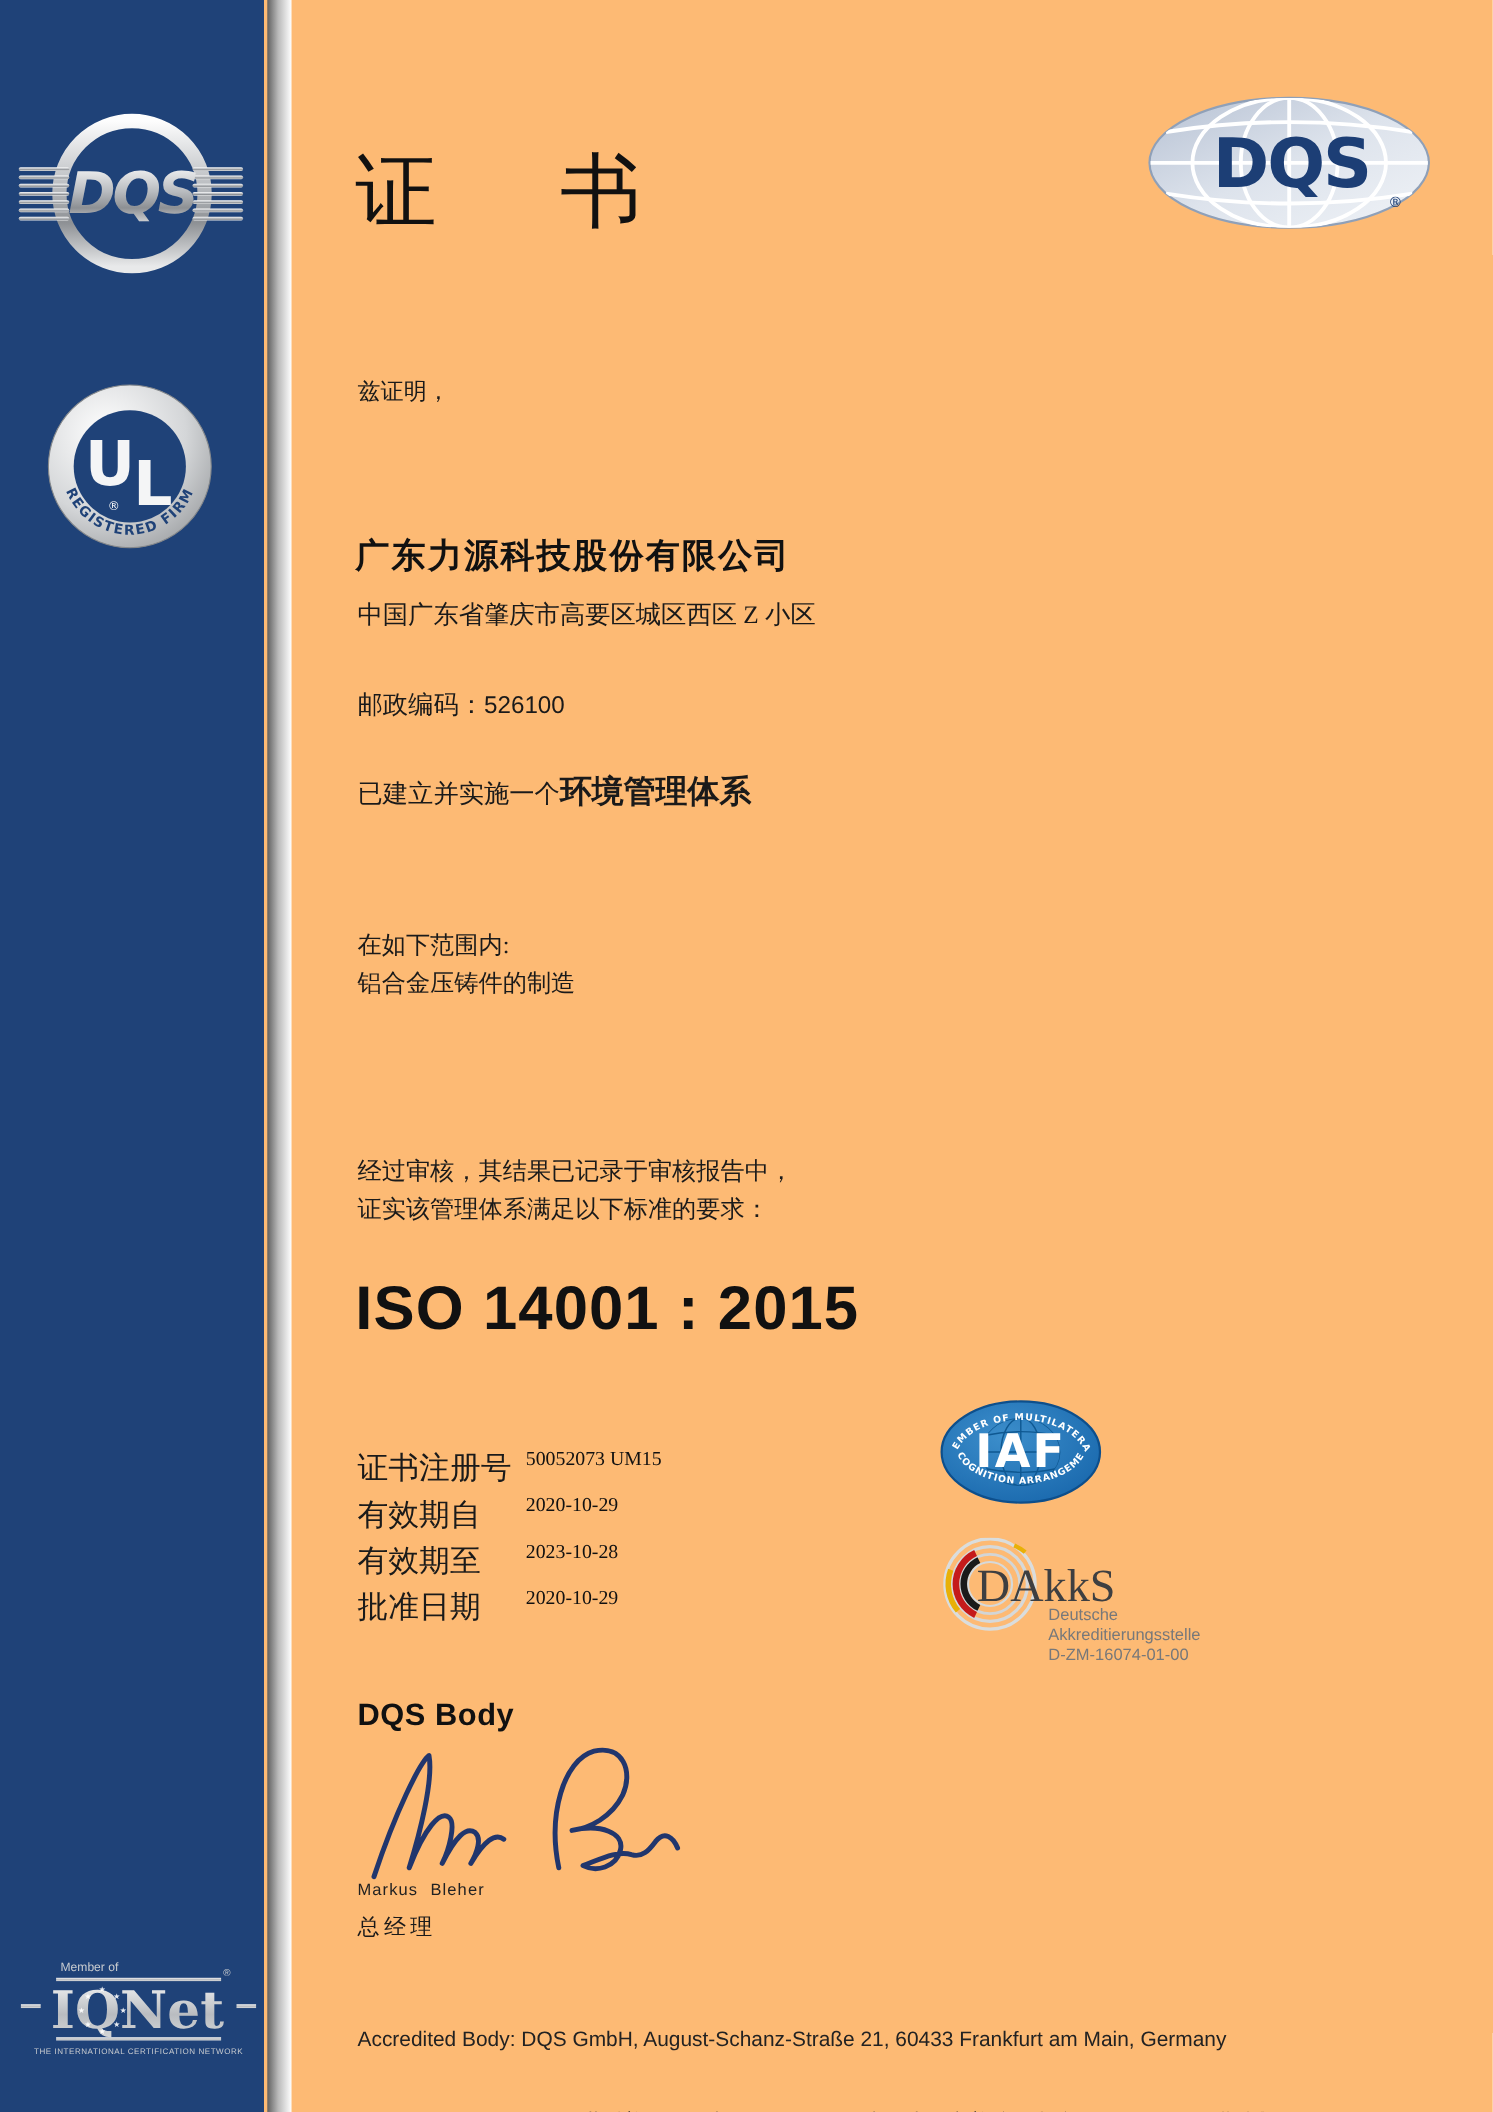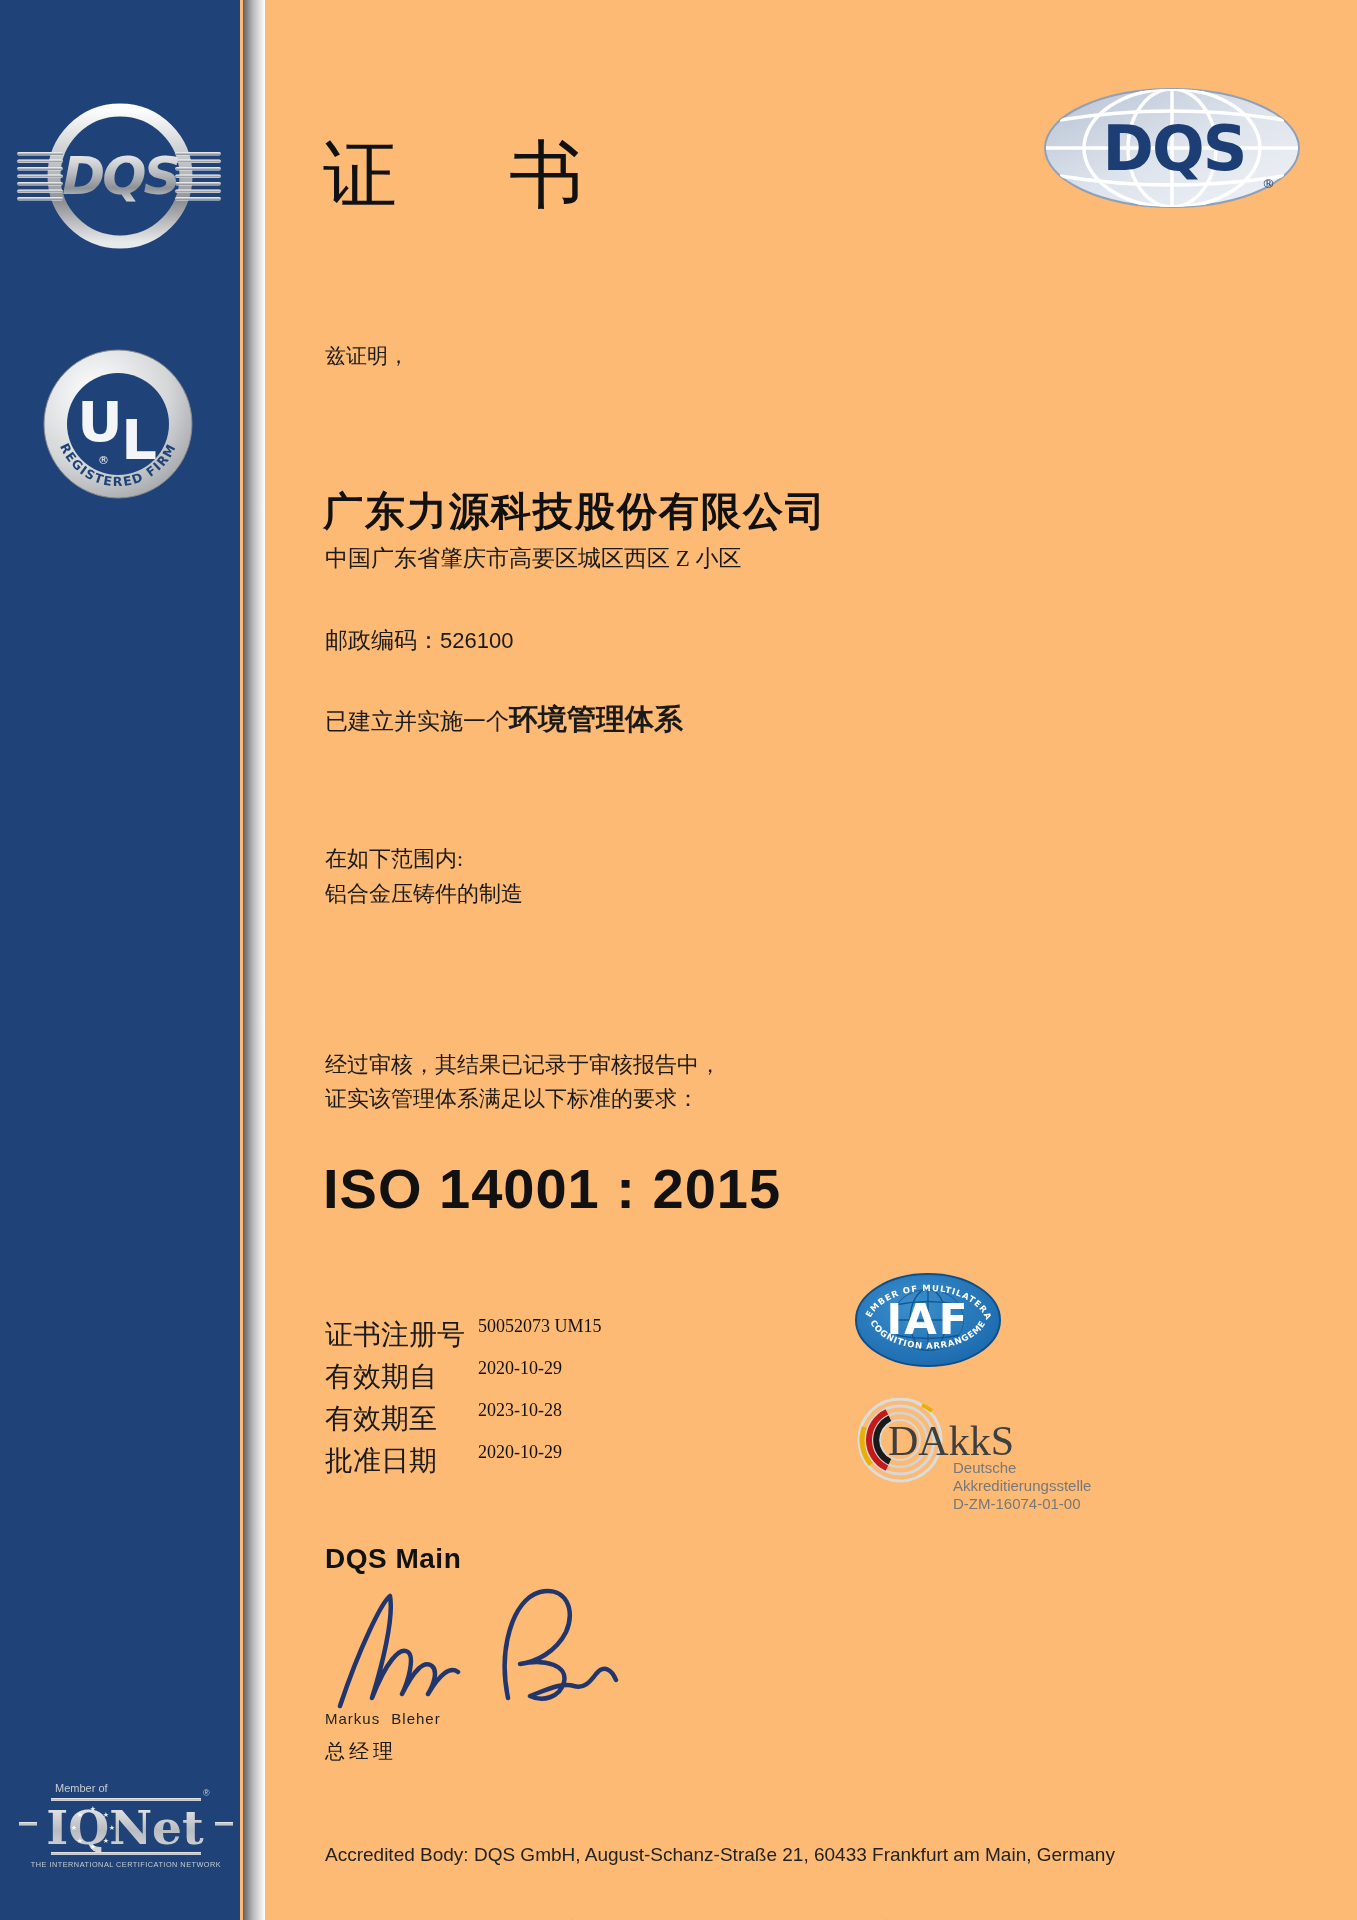--- a/index.html
+++ b/index.html
@@ -10,21 +10,21 @@
   }
   .sidebar { position:absolute; left:0; top:0; width:240px; height:1920px; background:#1f4278; }
   .edge-strip { position:absolute; left:243px; top:0; width:22px; height:1920px;
     background:linear-gradient(to right,#606060,#b9b9b9 45%,#ffffff); }
   .abs { position:absolute; }
   .serif { font-family:"Liberation Serif","DejaVu Serif",serif; }
   .sans  { font-family:"Liberation Sans","DejaVu Sans",sans-serif; }
 
   .doc-title { left:323px; top:138px; font-size:74px; line-height:1; display:flex; gap:112px; color:#111; }
   .salutation { left:325px; top:342px; font-size:21px; }
-  .company { left:323px; top:484px; font-size:40px; font-weight:bold; letter-spacing:2px; color:#111; }
+  .company { left:323px; top:484px; font-size:31px; font-weight:bold; letter-spacing:2px; color:#111; }
   .address { left:325px; top:543px; font-size:23px; }
   .postal  { left:325px; top:581px; font-size:23px;margin-top:44px; }
   .postal .code { font-family:"Liberation Sans","DejaVu Sans",sans-serif; font-size:22px; }
   .ems-line { left:325px; top:700px; font-size:23px; }
   .ems-line .bold-part { font-weight:bold; font-size:29px; }
   .scope { left:325px; top:841px; font-size:22px; line-height:35px; }
   .audit { left:325px; top:1050px; font-size:22px; line-height:34px;font-family:Liberation Mono, monospace; }
   .standard { left:323px; top:1156px; font-size:56px; font-weight:bold; letter-spacing:1px; color:#111; }
   .details { left:325px; top:1316px; }
   .detail-row { display:flex; height:42px; align-items:flex-start; }
@@ -234,21 +234,21 @@
       <path d="M 72 7 A 41 41 0 0 1 82 13" stroke="#e8b007" stroke-width="4"></path>
     </g>
     <text x="38" y="57" font-family="'Liberation Serif',serif" font-size="42" fill="#3e3f41">DAkkS</text>
     <g font-family="'Liberation Sans',sans-serif" font-size="15" fill="#77787a">
       <text x="103" y="75">Deutsche</text>
       <text x="103" y="93">Akkreditierungsstelle</text>
       <text x="103" y="111">D-ZM-16074-01-00</text>
     </g>
   </svg>
 
-  <div class="abs issuer sans">DQS Main</div>
+  <div class="abs issuer sans">DQS Body</div>
 
   <svg class="abs" style="left:322px; top:1582px;" width="330" height="140" viewBox="0 0 330 140">
     <path d="M 18 124 C 38 64 60 20 68 14 C 72 36 60 84 50 116 C 64 80 78 64 86 70 C 93 75 86 100 80 112
              C 92 88 102 78 110 84 C 116 89 112 102 106 112 C 118 92 128 84 136 90
              M 186 116 C 176 68 190 18 218 10 C 244 4 254 28 244 50 C 234 70 214 80 198 82
              C 224 76 246 84 242 100 C 238 116 220 120 208 114 C 224 108 240 100 252 104
              C 262 107 268 100 274 92 C 282 82 290 88 294 98" fill="none" stroke="#21366d" stroke-width="4.5" stroke-linecap="round" stroke-linejoin="round"></path>
   </svg>
 
   <div class="abs signer-name sans">Markus Bleher</div>

